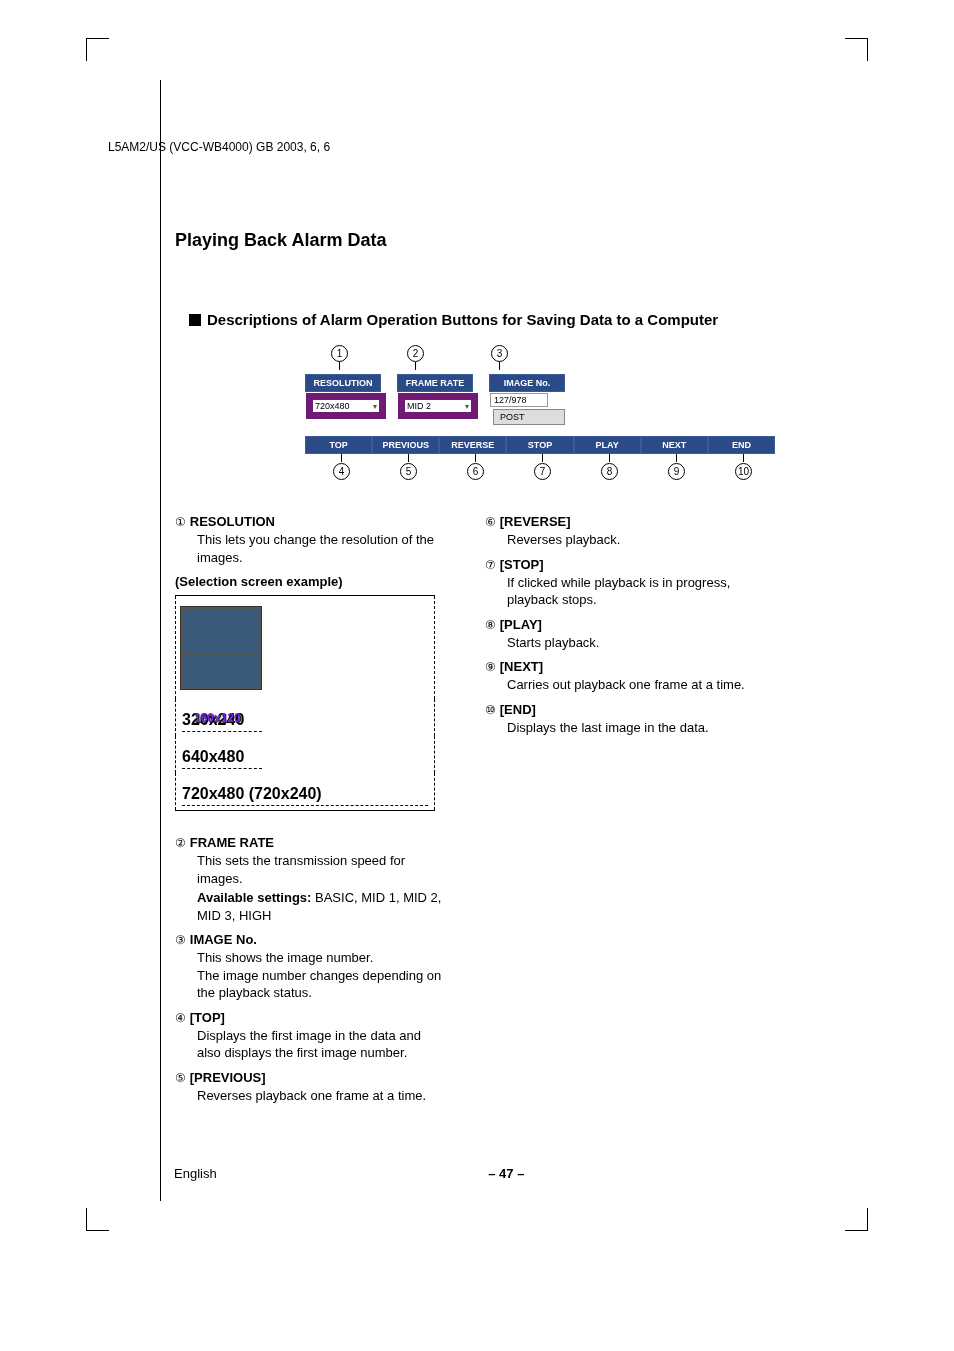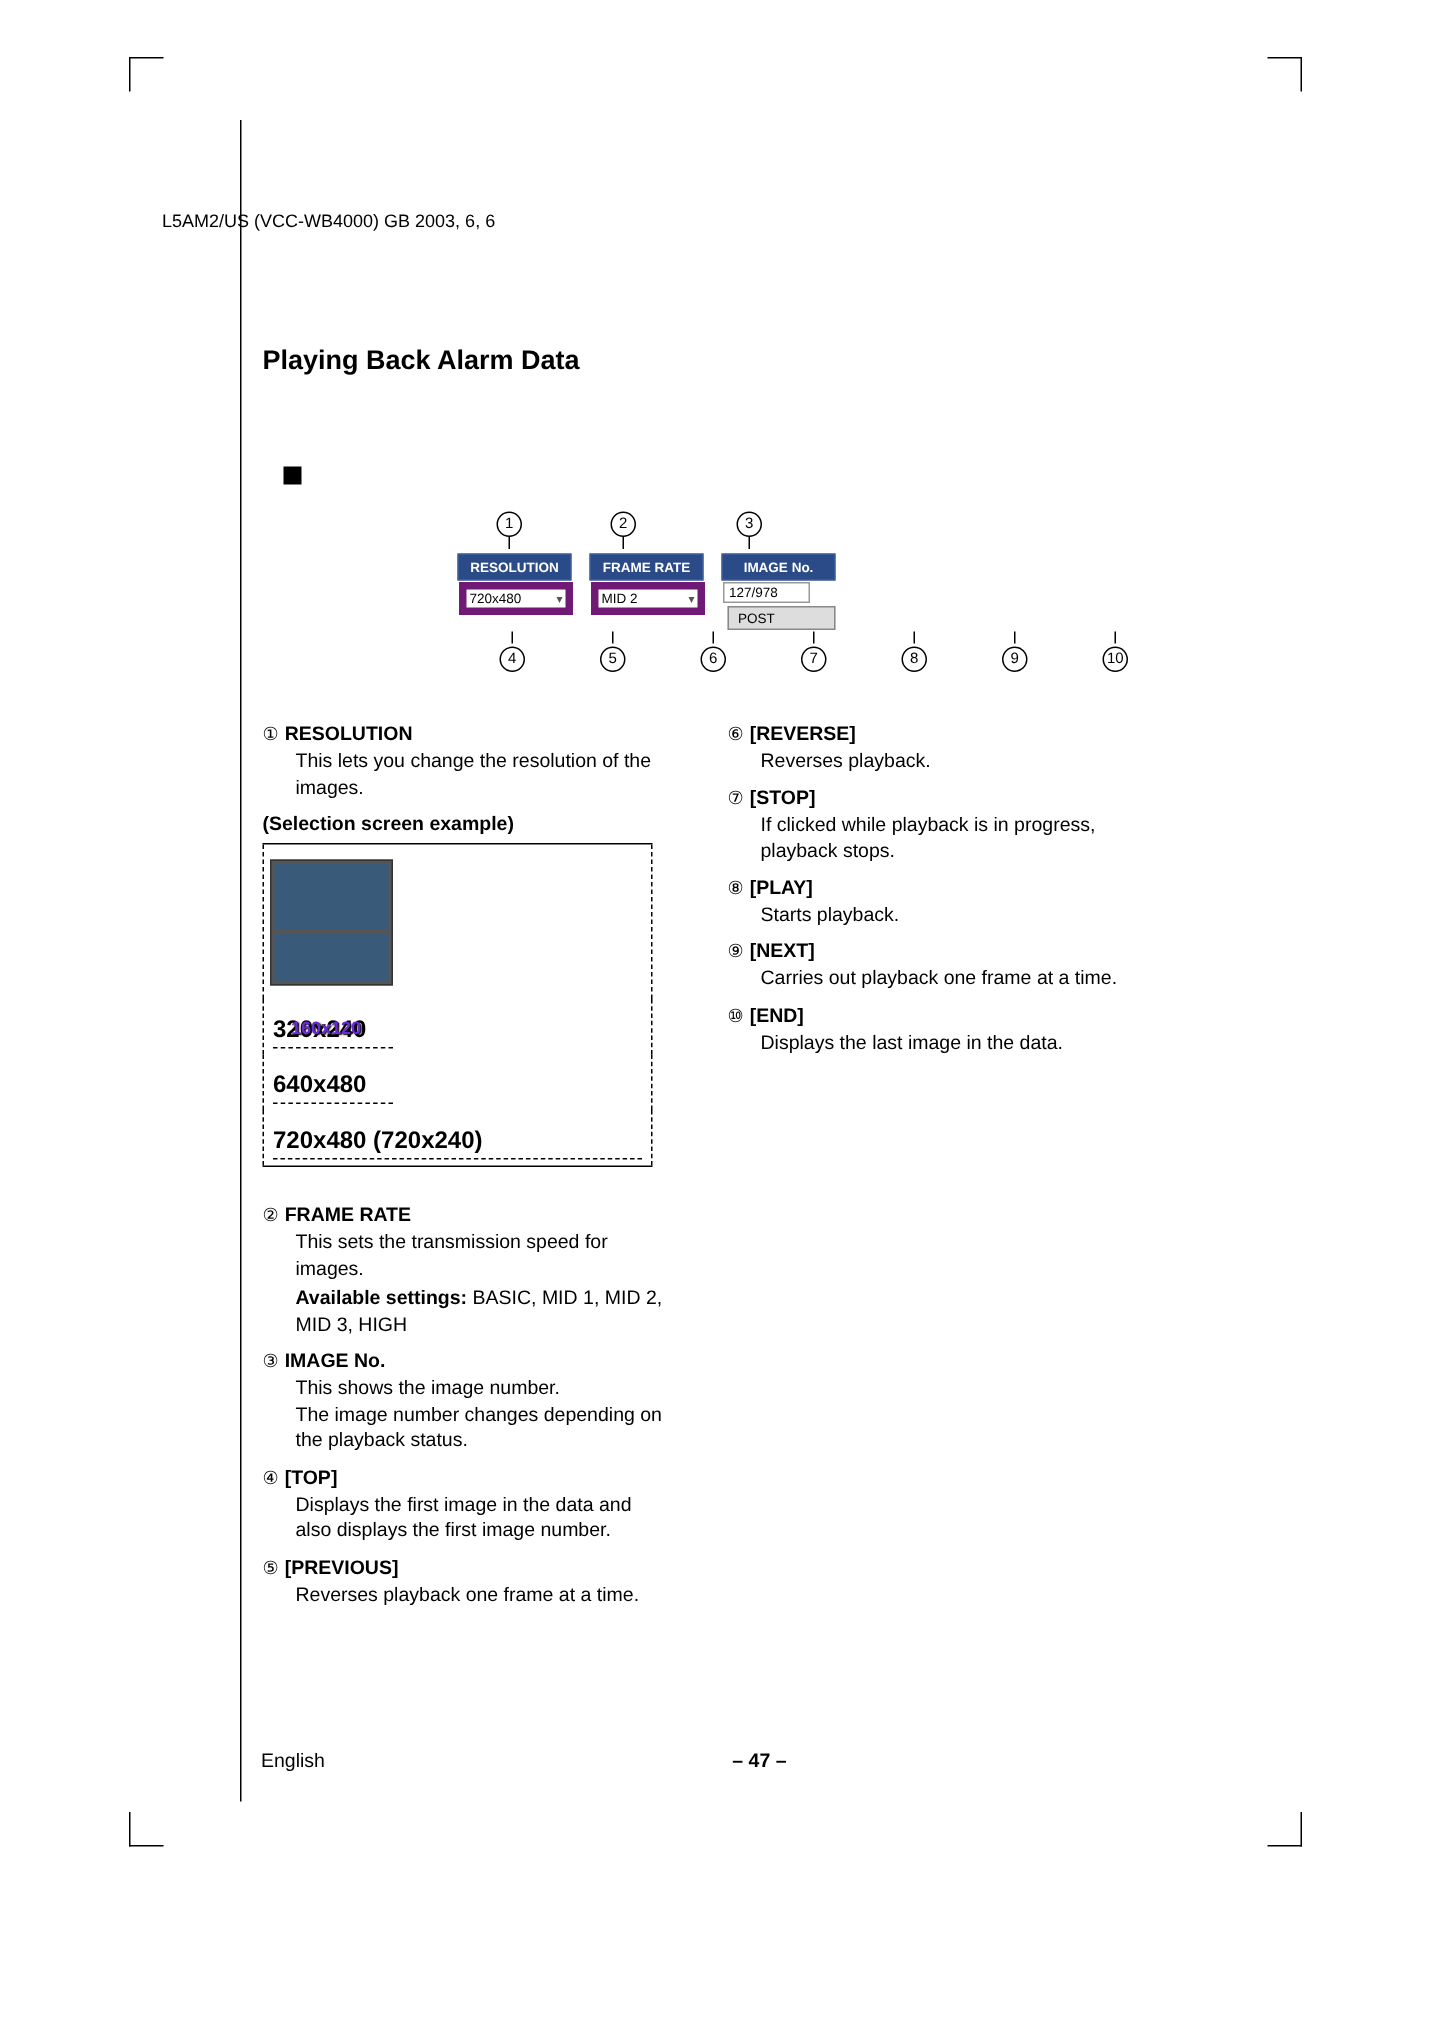--- a/index.html
+++ b/index.html
@@ -187,21 +187,21 @@
   .bot-markers .m { position: absolute; text-align: center; }
   .bot-markers .m .stem { margin-bottom: 0; }
   .group {
     display: flex; flex-direction: column;
   }
   .row2 {
     display: flex; gap: 0; margin-top: 10px; width: 470px;
   }
   .hdr2 { flex: 1; }
   .field {
-    background: #fff; border: 5px solid #701a75; font-size: 9px;
+    background: #fff; border: 7px solid #701a75; font-size: 9px;
     width: 62px; text-align: left; padding: 1px 2px;
     display: flex; justify-content: space-between; align-items: flex-end;
     margin: 1px;
   }
   .field .arrow { font-size: 8px; color: #555; }
   .post-btn {
     background: #ddd; border: 1px solid #888; font-size: 9px;
     padding: 2px 6px; margin: 1px 0 1px 4px;
     display: inline-block;
   }
@@ -222,20 +222,21 @@
   <div class="crop-bl"></div>
   <div class="crop-br"></div>
 
   <div class="header-line">L5AM2/US (VCC-WB4000)    GB    2003, 6, 6</div>
 
   <div class="main">
     <div class="title">Playing Back Alarm Data</div>
 
     <div class="sub-row">
       <div class="black-sq"></div>
+      <div class="subtitle">Descriptions of Alarm Operation Buttons for Saving Data to a Computer</div>
     </div>
 
     <div class="panel-wrap">
       <div class="illus">
         <div class="top-markers">
           <div class="m" style="left:26px;"><span class="circ">1</span><div class="stem"></div></div>
           <div class="m" style="left:102px;"><span class="circ">2</span><div class="stem"></div></div>
           <div class="m" style="left:186px;"><span class="circ">3</span><div class="stem"></div></div>
         </div>
 
@@ -258,20 +259,29 @@
           <div class="space"></div>
           <div class="group">
             <div class="hdr" style="width:70px;">IMAGE No.</div>
             <div style="display:flex;flex-direction:column;">
               <span class="img-field">127/978</span>
               <span class="post-btn">POST</span>
             </div>
           </div>
         </div>
 
+        <div class="row2">
+          <div class="hdr hdr2">TOP</div>
+          <div class="hdr hdr2">PREVIOUS</div>
+          <div class="hdr hdr2">REVERSE</div>
+          <div class="hdr hdr2">STOP</div>
+          <div class="hdr hdr2">PLAY</div>
+          <div class="hdr hdr2">NEXT</div>
+          <div class="hdr hdr2">END</div>
+        </div>
 
         <div class="bot-markers">
           <div class="m" style="left:28px;"><div class="stem"></div><span class="circ">4</span></div>
           <div class="m" style="left:95px;"><div class="stem"></div><span class="circ">5</span></div>
           <div class="m" style="left:162px;"><div class="stem"></div><span class="circ">6</span></div>
           <div class="m" style="left:229px;"><div class="stem"></div><span class="circ">7</span></div>
           <div class="m" style="left:296px;"><div class="stem"></div><span class="circ">8</span></div>
           <div class="m" style="left:363px;"><div class="stem"></div><span class="circ">9</span></div>
           <div class="m" style="left:430px;"><div class="stem"></div><span class="circ">10</span></div>
         </div>

